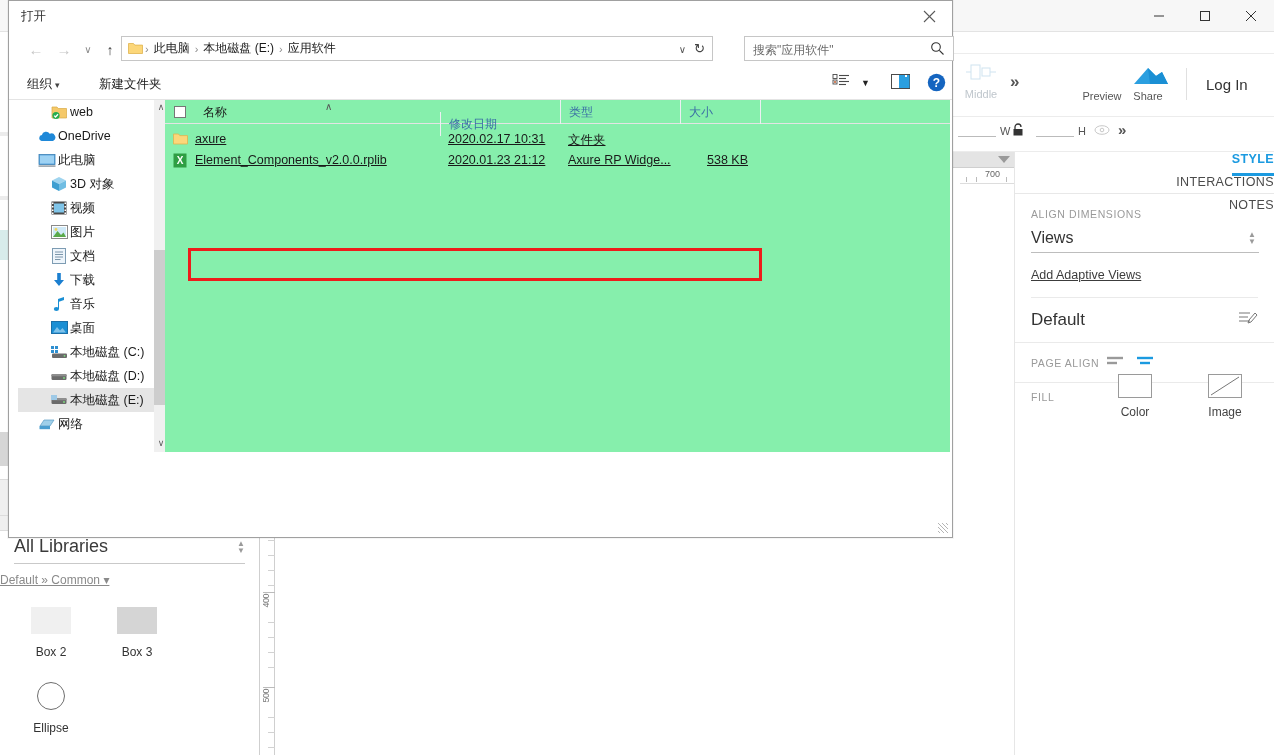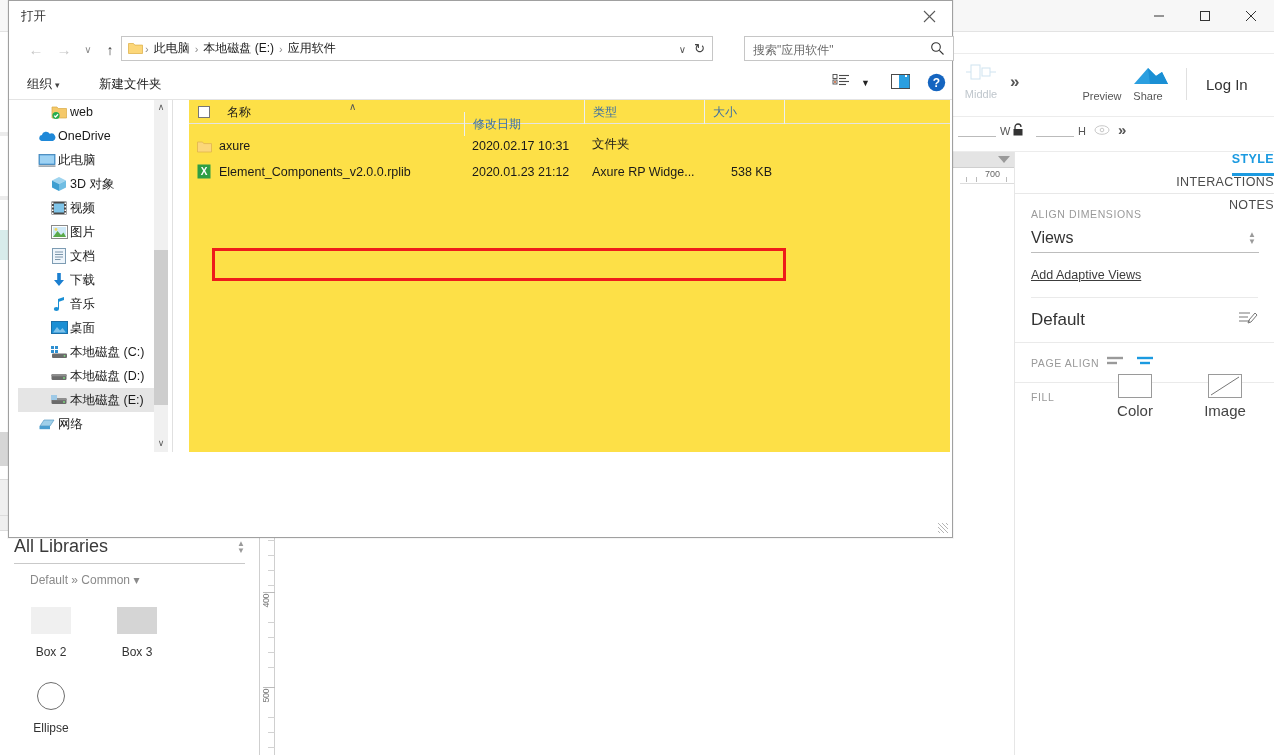--- a/index.html
+++ b/index.html
@@ -141,35 +141,35 @@
   .rp-default-name { font-size: 17px; color: #333; }
   .rp-row {
     height: 40px; display: flex; align-items: center; padding: 0 16px; border-bottom: 1px solid #eaeaea;
   }
   .rp-row .rp-label { width: 75px; }
   .align-ico { margin-right: 10px; }
   .fill-opt { width: 66px; text-align: center; margin-left: 24px; }
   .fill-opt .sw {
     width: 34px; height: 24px; border: 1px solid #9a9a9a; margin: 0 auto 4px auto; background: #fff;
   }
-  .fill-opt span { font-size: 15px; color: #444; }
+  .fill-opt span { font-size: 12px; color: #444; }
 
   
   .lib-panel {
     position: absolute; left: 0px; top: 530px; width: 259px; height: 225px;
     background: #fff; border-top: 1px solid #dcdcdc;
   }
   .lib-head { position: relative; margin: 5px 14px 0 14px; }
   .lib-title { font-size: 18px; color: #3a3a3a; display: block; padding-bottom: 6px; }
   .lib-underline { height: 1px; background: #c9c9c9; }
   .lib-spin {
     position: absolute; right: 0; top: 4px; font-size: 8px; color: #9a9a9a;
     line-height: 7px; text-align: center;
   }
-  .lib-crumb { font-size: 12px; color: #8a8a8a; margin: 9px 0 0 30px; }
+  .lib-crumb { font-size: 12px; color: #8a8a8a; margin: 9px 0 0 0; text-decoration: underline; }
   .lib-grid {
     display: flex; flex-wrap: wrap; margin-top: 10px; padding-left: 8px;
   }
   .lib-item { width: 86px; text-align: center; margin-bottom: 14px; }
   .lib-thumb { height: 46px; display: flex; align-items: center; justify-content: center; }
   .lib-name { font-size: 12px; color: #333; display: block; margin-top: 2px; }
 
   
   .left-sliver { position: absolute; left: 0; top: 32px; width: 10px; height: 498px; background: #fff; }
   .ls-line { position: absolute; left: 9px; width: 1px; background: #d8d8d8; }
@@ -243,39 +243,39 @@
   }
   .ns-up, .ns-dn {
     position: absolute; left: 0; width: 14px; height: 16px; text-align: center; line-height: 14px;
     font-size: 9px; color: #5a5a5a;
   }
   .ns-up { top: 0; } .ns-dn { bottom: 0; }
   .ns-thumb { position: absolute; left: 0; top: 150px; width: 14px; height: 155px; background: #cdcdcd; }
 
   .vsep { position: absolute; left: 163px; top: 0; width: 1px; height: 352px; background: #e0e0e0; }
 
-  .file-pane { position: absolute; left: 180px; top: 0; right: 2px; height: 352px; background: #fde047; }
+  .file-pane { position: absolute; left: 156px; top: 0; right: 2px; height: 352px; background: #86efac; }
   .col-head { display: flex; height: 24px; border-bottom: 1px solid #e4e4e4; align-items: center; }
   .col-chk {
     width: 30px; display: flex; align-items: center; justify-content: center;
   }
   .chkbox { width: 12px; height: 12px; border: 1px solid #767676; background: #fff; }
   .col {
     font-size: 12px; color: #3a6ea5; position: relative; height: 24px; line-height: 24px;
     padding-left: 8px; border-left: 1px solid #eceff2;
   }
   .col.c-name { width: 245px; border-left: none; color: #1a1a1a; }
   .col.c-date { width: 120px; margin-top: 24px; }
   .col.c-type { width: 120px; }
   .col.c-size { width: 80px; }
   .col.c-pad  { width: 150px; }
   .sort-arrow {
     position: absolute; left: 130px; top: -5px; font-size: 10px; color: #555;
   }
-  .frow { display: flex; height: 21px; align-items: flex-end; font-size: 12.5px; color: #1a1a1a; }
+  .frow { display: flex; height: 21px; align-items: flex-start; font-size: 12.5px; color: #1a1a1a; text-decoration: underline; }
   .fcell { padding-left: 8px; overflow: hidden; white-space: nowrap; }
   .fcell.f-name { width: 245px; display: flex; align-items: center; padding-left: 0; }
   .fcell.f-date { width: 120px; }
   .fcell.f-type { width: 120px; }
   .fcell.f-size { width: 80px; text-align: right; padding-right: 12px; padding-left: 0; }
   .fico { width: 30px; display: flex; align-items: center; justify-content: center; }
 
   .red-box {
     position: absolute; left: 23px; top: 148px; width: 574px; height: 33px;
     border: 3px solid #ee1b1b; pointer-events: none;

